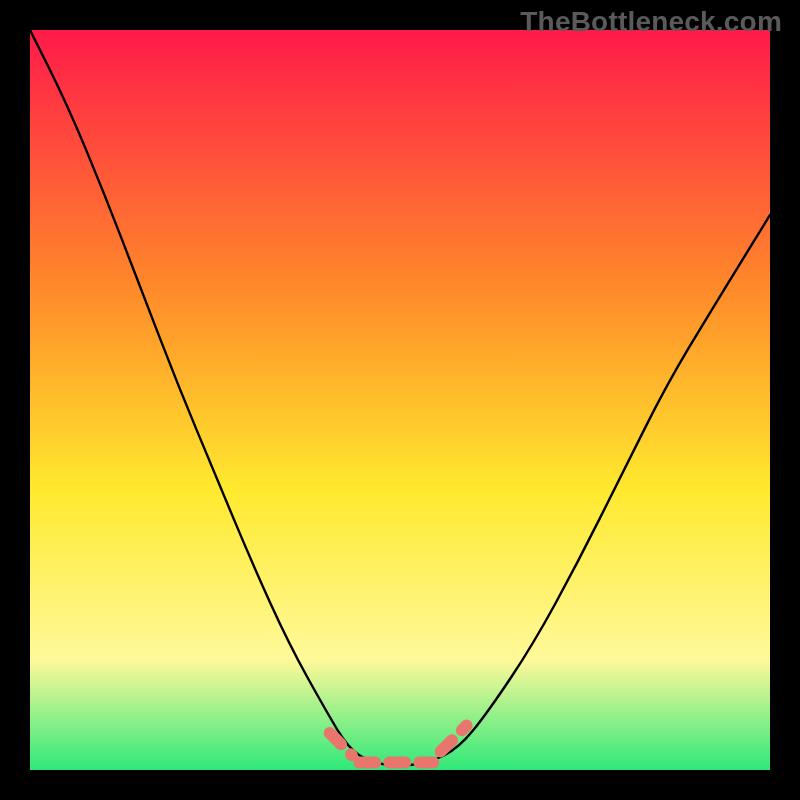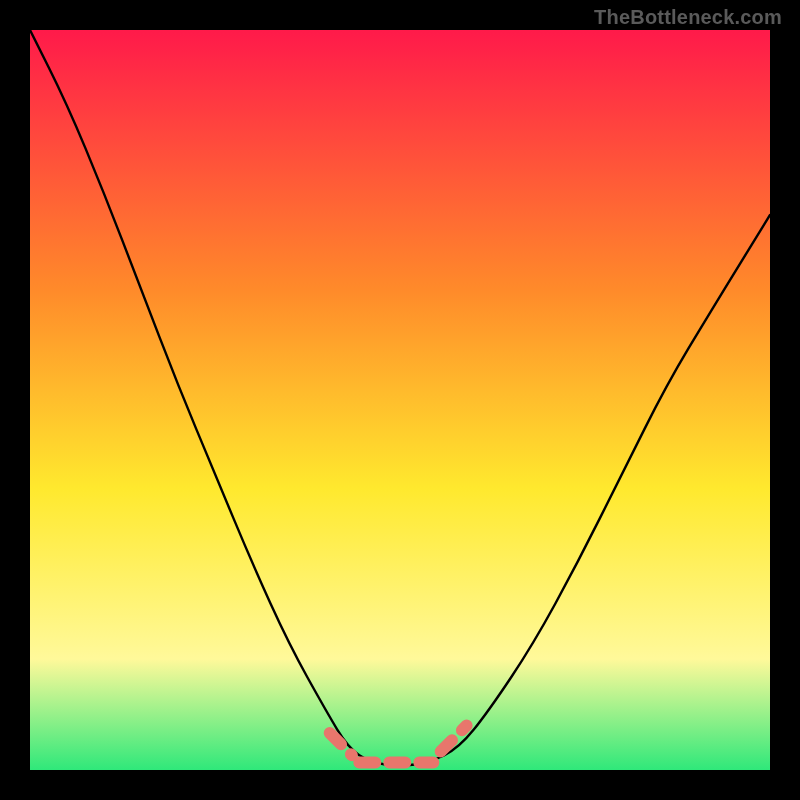--- a/index.html
+++ b/index.html
@@ -15,21 +15,21 @@
     position: relative;
     width: 800px;
     height: 800px;
     background: #000;
   }
   .attribution {
     position: absolute;
     top: 6px;
     right: 18px;
     color: #5a5a5a;
-    font-size: 20px;
+    font-size: 28px;
     font-weight: 600;
     letter-spacing: 0.2px;
     z-index: 10;
   }
   svg.plot {
     position: absolute;
     left: 30px;
     top: 30px;
     width: 740px;
     height: 740px;

